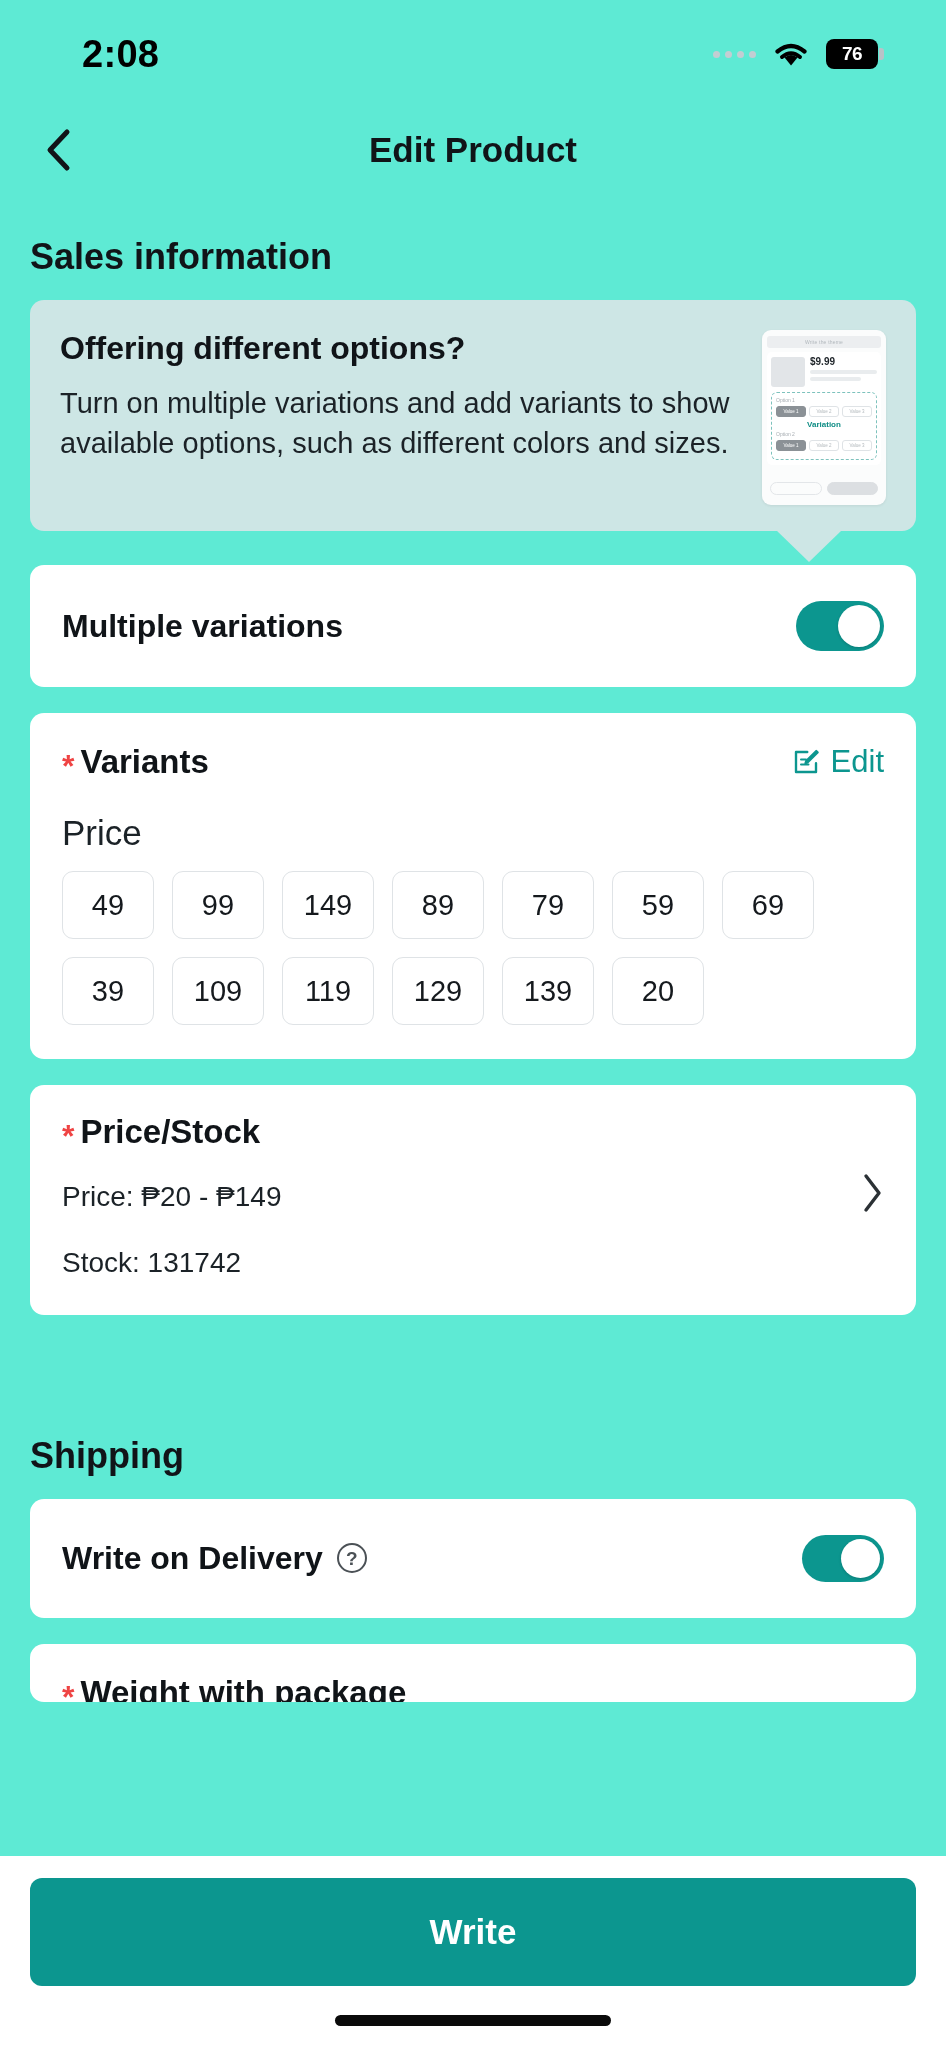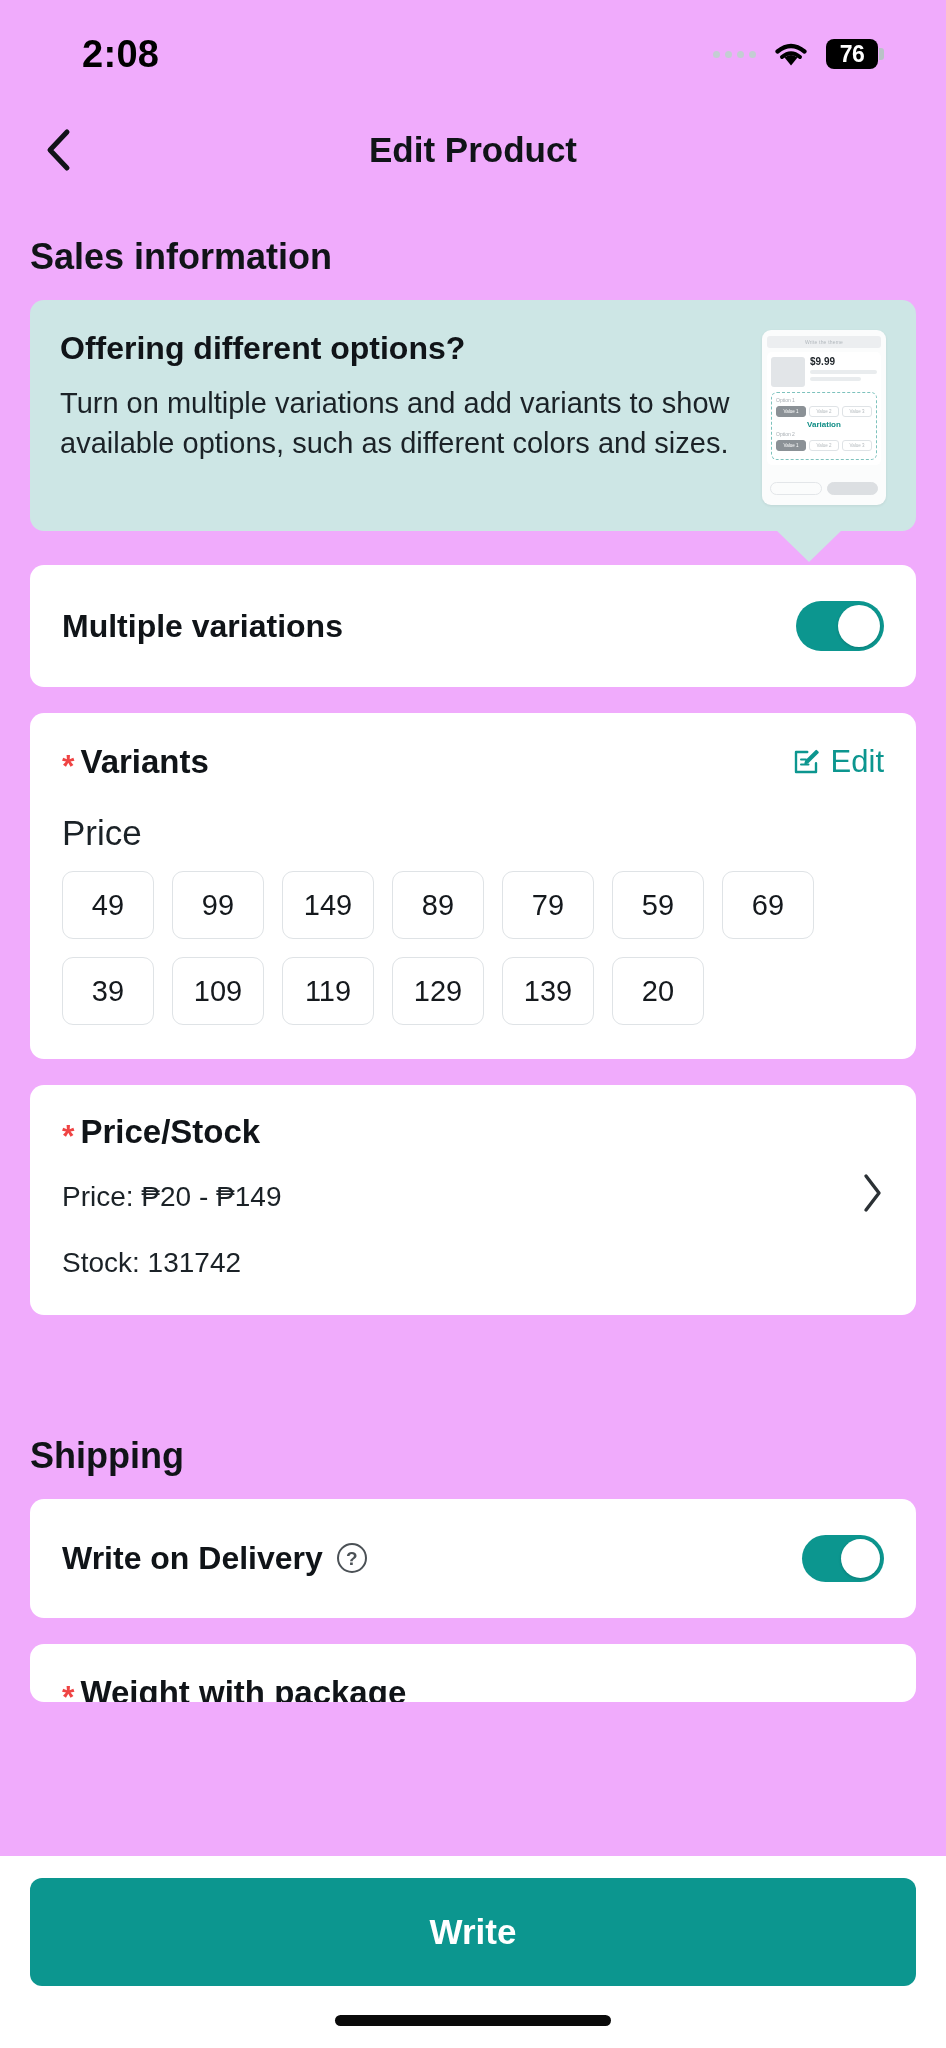--- a/index.html
+++ b/index.html
@@ -6,21 +6,21 @@
   html, body {
     width: 946px; height: 2048px;
     background: #eff3f5;
     font-family: "Liberation Sans", sans-serif;
     -webkit-font-smoothing: antialiased;
     overflow: hidden;
   }
   .phone {
     position: relative;
     width: 946px; height: 2048px;
-    background: #f0abfc;
+    background: #5eead4;
     display: flex; flex-direction: column;
   }
 
   
   .statusbar {
     height: 108px;
     flex: 0 0 108px;
     display: flex; align-items: center;
     justify-content: space-between;
     padding: 0 62px 0 82px;
@@ -29,21 +29,21 @@
   .sb-right { display: flex; align-items: center; gap: 17px; }
   .sb-dots { display: flex; gap: 5px; align-items: center; }
   .sb-dots i { width: 7px; height: 7px; border-radius: 50%; background: #c3cdd2; display: block; }
   .sb-wifi { width: 36px; height: 27px; position: relative; }
   .sb-wifi svg { display:block; }
   .sb-batt { position: relative; width: 58px; height: 30px; display:flex; align-items:center; }
   .sb-batt .body {
     width: 52px; height: 30px; border-radius: 8px; background: #000;
     display: flex; align-items: center; justify-content: center;
   }
-  .sb-batt .body span { color: #fff; font-size: 23px; font-weight: 700; letter-spacing: -0.5px; }
+  .sb-batt .body span { color: #fff; font-size: 19px; font-weight: 700; letter-spacing: -0.5px; }
   .sb-batt .nub { width: 5px; height: 12px; background: #b9c2c7; border-radius: 0 3px 3px 0; margin-left: 1px; }
 
   
   .navbar {
     height: 84px; flex: 0 0 84px;
     display: flex; align-items: center;
     position: relative; padding: 0 30px;
   }
   .nav-back { width: 56px; height: 56px; display: flex; align-items: center; justify-content: center; }
   .nav-title {

